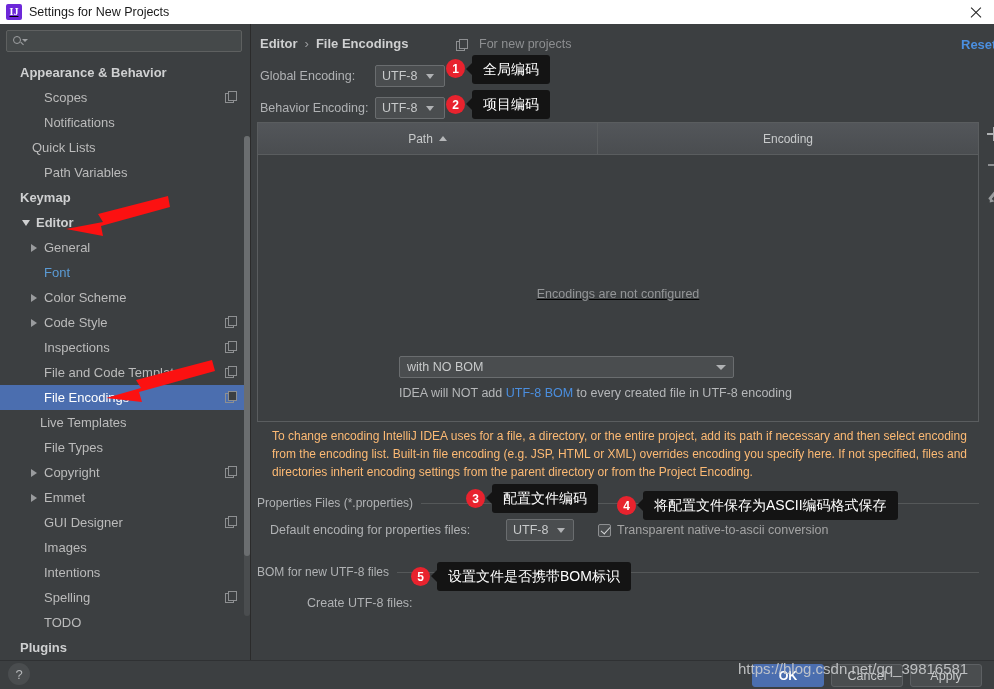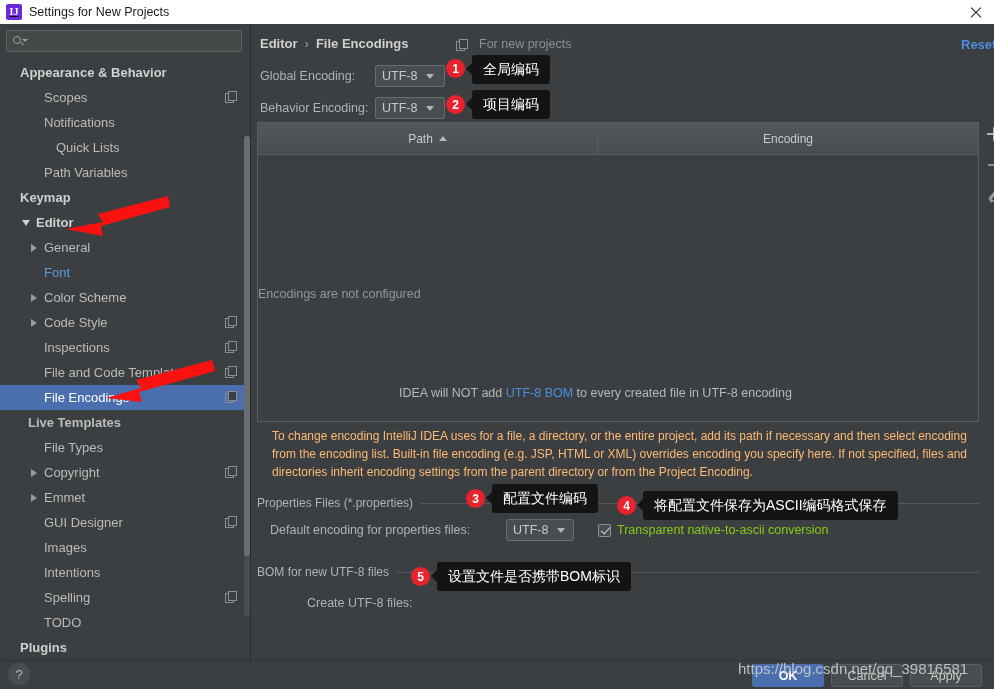--- a/index.html
+++ b/index.html
@@ -186,21 +186,21 @@
     display: flex; align-items: center; justify-content: center;
     font-size: 12px; color: #c8cacb; position: relative;
   }
   .th.path { width: 340px; border-right: 1px solid #5a5d5f; gap: 6px; }
   .th.enc { flex: 1; }
   .sort-asc {
     border-left: 4px solid transparent; border-right: 4px solid transparent;
     border-bottom: 5px solid #b5b7b9;
   }
   .tbody {
-    height: 278px; display: flex; align-items: center; 
+    height: 278px; display: flex; align-items: center; justify-content: center; text-decoration: underline;
   }
   .empty-msg { font-size: 12.5px; color: #949698; }
   .tbar {
     position: absolute; left: 730px; top: 98px; width: 26px; height: 110px;
     display: flex; flex-direction: column; align-items: center; gap: 15px;
     padding-top: 4px;
   }
   .tbtn { width: 16px; height: 16px; position: relative; cursor: pointer; }
   .ic-plus::before { content: ""; position: absolute; left: 7px; top: 1px; width: 2px; height: 14px; background: #b0b2b4; }
   .ic-plus::after  { content: ""; position: absolute; left: 1px; top: 7px; width: 14px; height: 2px; background: #b0b2b4; }
@@ -227,21 +227,21 @@
 
   .checkbox {
     width: 13px; height: 13px; border: 1px solid #8d8f91; border-radius: 2px;
     background: #4a4d4f; position: relative; cursor: pointer; flex: 0 0 auto;
   }
   .checkbox.checked::after {
     content: ""; position: absolute; left: 3.5px; top: 0.5px;
     width: 4px; height: 8px; border: solid #d6d8d9;
     border-width: 0 1.8px 1.8px 0; transform: rotate(42deg);
   }
-  .cb-label { font-size: 12.5px; color: #84cc16; margin-left: 6px; }
+  .cb-label { font-size: 12.5px; color: #a3a3a3; margin-left: 6px; }
 
   .wide-combo {
     position: absolute; left: 148px; top: 332px; width: 335px; height: 22px;
     border: 1px solid #6a6d6f; border-radius: 2px; background: #4a4d4f;
     display: flex; align-items: center; padding: 0 7px; cursor: pointer;
   }
   .wide-combo .val { font-size: 12.5px; color: #c8cacb; flex: 1; }
   .wide-combo .arr {
     border-left: 5px solid transparent; border-right: 5px solid transparent;
     border-top: 5px solid #b0b2b4;
@@ -312,21 +312,21 @@
         </div>
         <div class="tree-row" style="padding-left: 28px;">
           <span class="tw"></span>
           <span>Scopes</span>
           <span class="copy-ico"></span>
         </div>
         <div class="tree-row" style="padding-left: 28px;">
           <span class="tw"></span>
           <span>Notifications</span>
         </div>
-        <div class="tree-row" style="padding-left: 40px;">
+        <div class="tree-row" style="padding-left: 16px;">
           <span class="tw"></span>
           <span>Quick Lists</span>
         </div>
         <div class="tree-row" style="padding-left: 28px;">
           <span class="tw"></span>
           <span>Path Variables</span>
         </div>
         <div class="tree-row group" style="padding-left: 20px;">
           <span>Keymap</span>
         </div>
@@ -359,21 +359,21 @@
         <div class="tree-row" style="padding-left: 28px;">
           <span class="tw"></span>
           <span>File and Code Templates</span>
           <span class="copy-ico"></span>
         </div>
         <div class="tree-row selected" style="padding-left: 28px;">
           <span class="tw"></span>
           <span>File Encodings</span>
           <span class="copy-ico"></span>
         </div>
-        <div class="tree-row" style="padding-left: 12px; font-weight: bold;">
+        <div class="tree-row" style="padding-left: 24px;">
           <span class="tw"></span>
           <span>Live Templates</span>
         </div>
         <div class="tree-row" style="padding-left: 28px;">
           <span class="tw"></span>
           <span>File Types</span>
         </div>
         <div class="tree-row" style="padding-left: 28px;">
           <span class="tw right"></span>
           <span>Copyright</span>
@@ -485,20 +485,24 @@
         <span class="cb-label">Transparent native-to-ascii conversion</span>
       </div>
     </div>
 
     <div class="sep-group" style="top:541px;">
       <span class="sep-label">BOM for new UTF-8 files</span>
       <span class="sep-line"></span>
     </div>
 
     <div class="field-label" style="position:absolute; left:56px; top:572px;">Create UTF-8 files:</div>
+    <div class="wide-combo">
+      <span class="val">with NO BOM</span>
+      <span class="arr"></span>
+    </div>
     <div class="bom-note">
       <span>IDEA will NOT add </span><span class="hl">UTF-8 BOM</span><span> to every created file in UTF-8 encoding</span>
     </div>
   </div>
 
   <div class="badge" style="left:446px; top:59px;">1</div>
   <div class="tip" style="left:472px; top:55px;">全局编码</div>
 
   <div class="badge" style="left:446px; top:95px;">2</div>
   <div class="tip" style="left:472px; top:90px;">项目编码</div>

